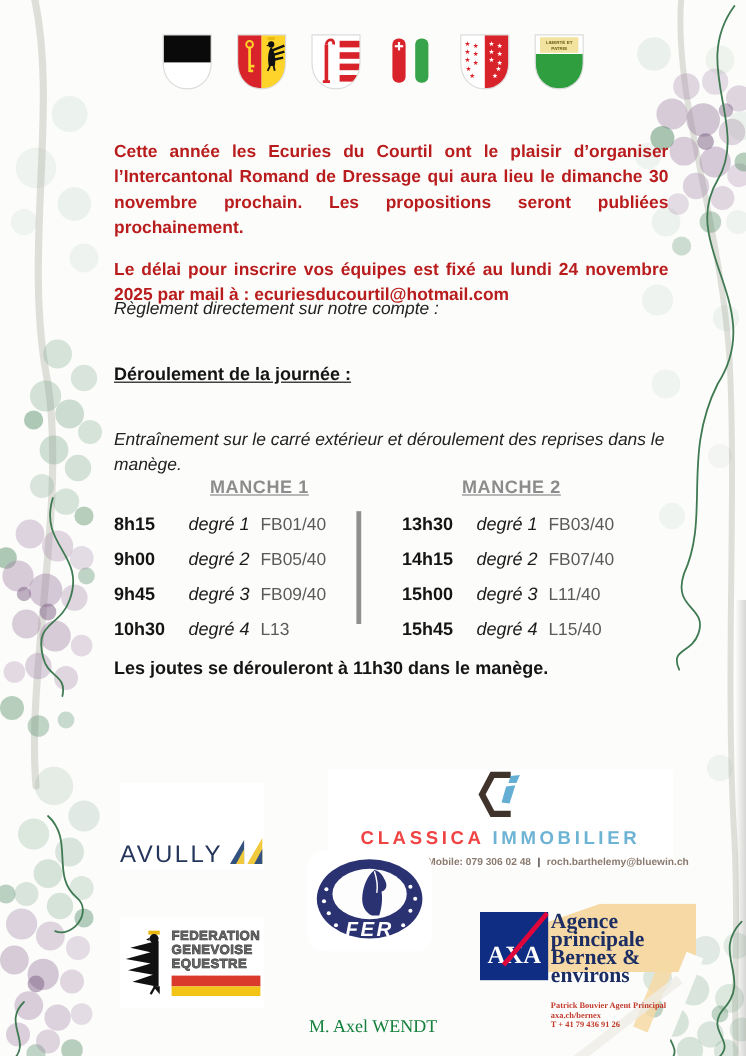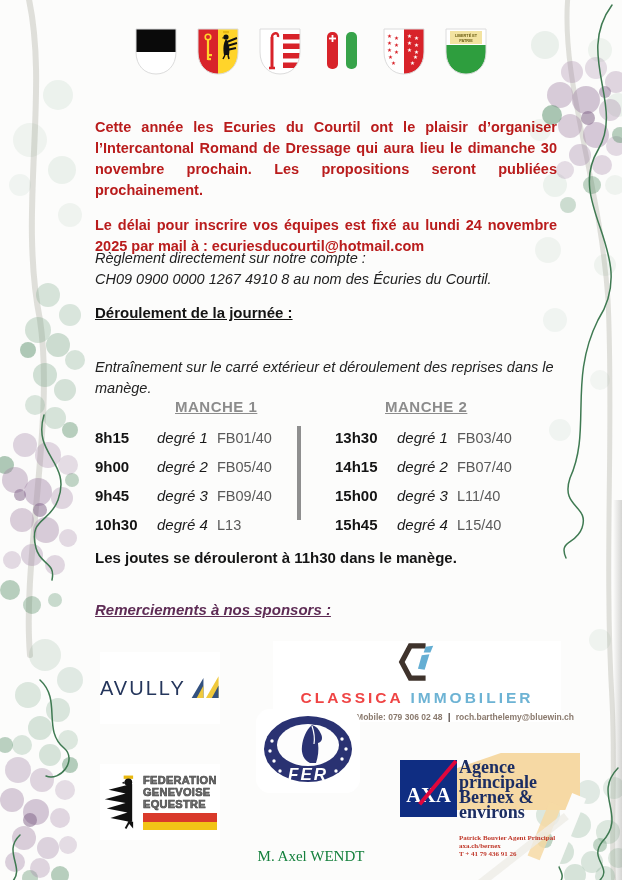--- a/index.html
+++ b/index.html
@@ -39,21 +39,21 @@
   .mdeg{width:60px;font-style:italic;font-size:15px;color:#1a1a1a;}
   .mtest{font-size:14.5px;color:#5a5a5a;}
   .mdivider{position:absolute;left:202px;top:28px;width:4px;height:94px;background:#8f8f8f;}
 
   .joutes{left:95px;top:549px;font-size:15px;font-weight:bold;color:#141414;}
   .sponsors-heading{left:95px;top:601px;font-size:15px;font-weight:bold;font-style:italic;
          text-decoration:underline;color:#5e2c55;}
 
   
   .avully-box{left:100px;top:652px;width:120px;height:72px;background:#fff;
-         display:flex;align-items:center;justify-content:center;gap:4px;}
+         display:flex;align-items:flex-end;justify-content:center;gap:4px;}
   .avully-name{font-size:20px;font-weight:500;letter-spacing:2px;color:#25365c;}
 
   .classica{left:273px;top:641px;width:288px;text-align:center;background:rgba(255,255,255,.9);}
   .classica-words{margin-top:2px;font-size:15.5px;font-weight:bold;letter-spacing:3px;white-space:nowrap;}
   .classica-w1{color:#ef4444;} .classica-w2{color:#6db3d4;}
   .classica-contact{margin-top:5px;font-size:8.5px;color:#8a7a6e;font-weight:bold;white-space:nowrap;}
   .classica-contact .cname{color:#4596be;}
   .classica-contact .csep{color:#3f332c;padding:0 3px;}
 
   .fed-box{left:100px;top:764px;width:118px;height:74px;background:#fff;
@@ -347,21 +347,20 @@
         <path d="M2,1 H42 V24 C42,38 33,46 22,46 C11,46 2,38 2,24 Z" fill="none" stroke="#dcdcdc" stroke-width="1"></path>
       </svg>
     </div>
 
     <p class="abs intro">Cette année les Ecuries du Courtil ont le plaisir d’organiser l’Intercantonal Romand de Dressage qui aura lieu le dimanche 30 novembre prochain. Les propositions seront publiées prochainement.</p>
 
     <p class="abs deadline">Le délai pour inscrire vos équipes est fixé au lundi 24 novembre 2025 par mail à : ecuriesducourtil@hotmail.com</p>
 
     <div class="abs payment">
       <div>Règlement directement sur notre compte :</div>
-      <div>CH09 0900 0000 1267 4910 8 au nom des Écuries du Courtil.</div>
     </div>
 
     <div class="abs day-heading">Déroulement de la journée :</div>
 
     <p class="abs training">Entraînement sur le carré extérieur et déroulement des reprises dans le manège.</p>
 
     <div class="abs manches">
       <div class="mtitle t1">MANCHE 1</div>
       <div class="mtitle t2">MANCHE 2</div>
 
@@ -409,21 +408,20 @@
         <div class="mrow">
           <span class="mtime">15h45</span>
           <span class="mdeg">degré 4</span>
           <span class="mtest">L15/40</span>
         </div>
       </div>
     </div>
 
     <div class="abs joutes">Les joutes se dérouleront à 11h30 dans le manège.</div>
 
-    <div class="abs sponsors-heading">Remerciements à nos sponsors :</div>
 
     <div class="abs avully-box">
       <span class="avully-name">AVULLY</span>
       <svg width="34" height="28" viewBox="0 0 36 30">
         <polygon points="2,27 16,27 16,3" fill="#33517f"></polygon>
         <polygon points="8,27 16,27 16,12" fill="#f0c93c"></polygon>
         <polygon points="19,27 34,27 34,1" fill="#f0c93c"></polygon>
         <polygon points="26,27 34,27 34,12" fill="#33517f"></polygon>
       </svg>
     </div>

